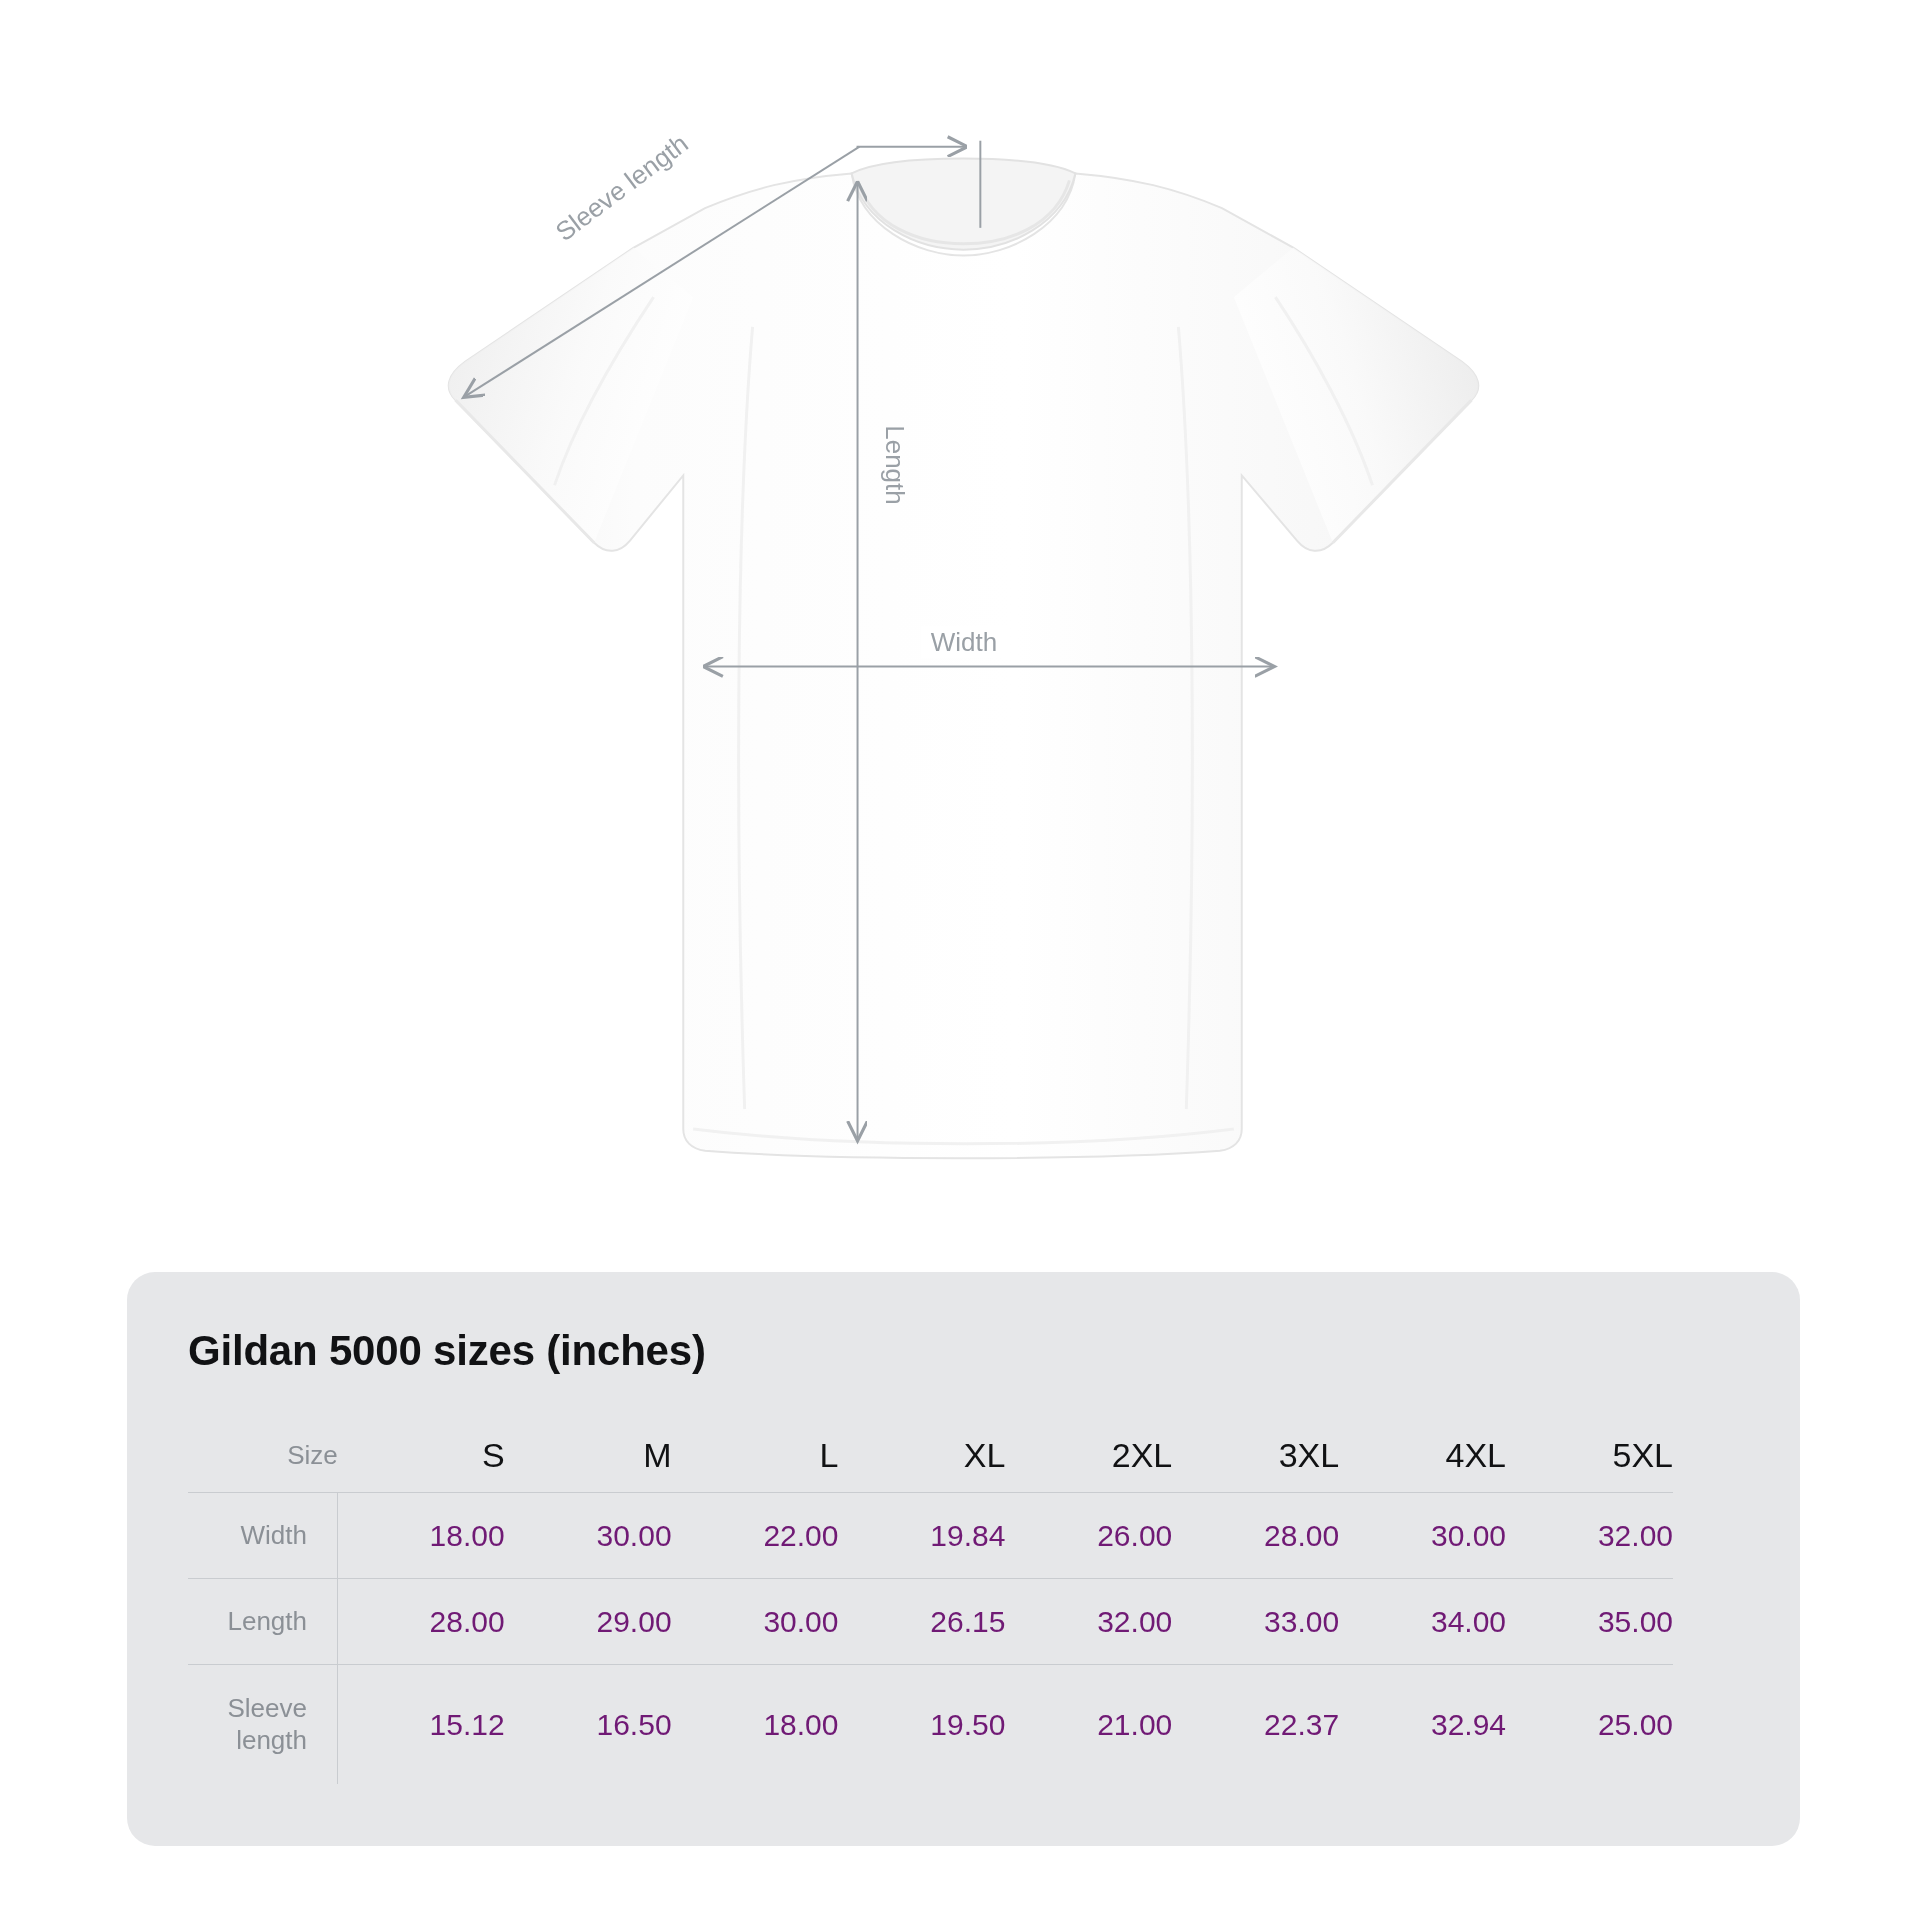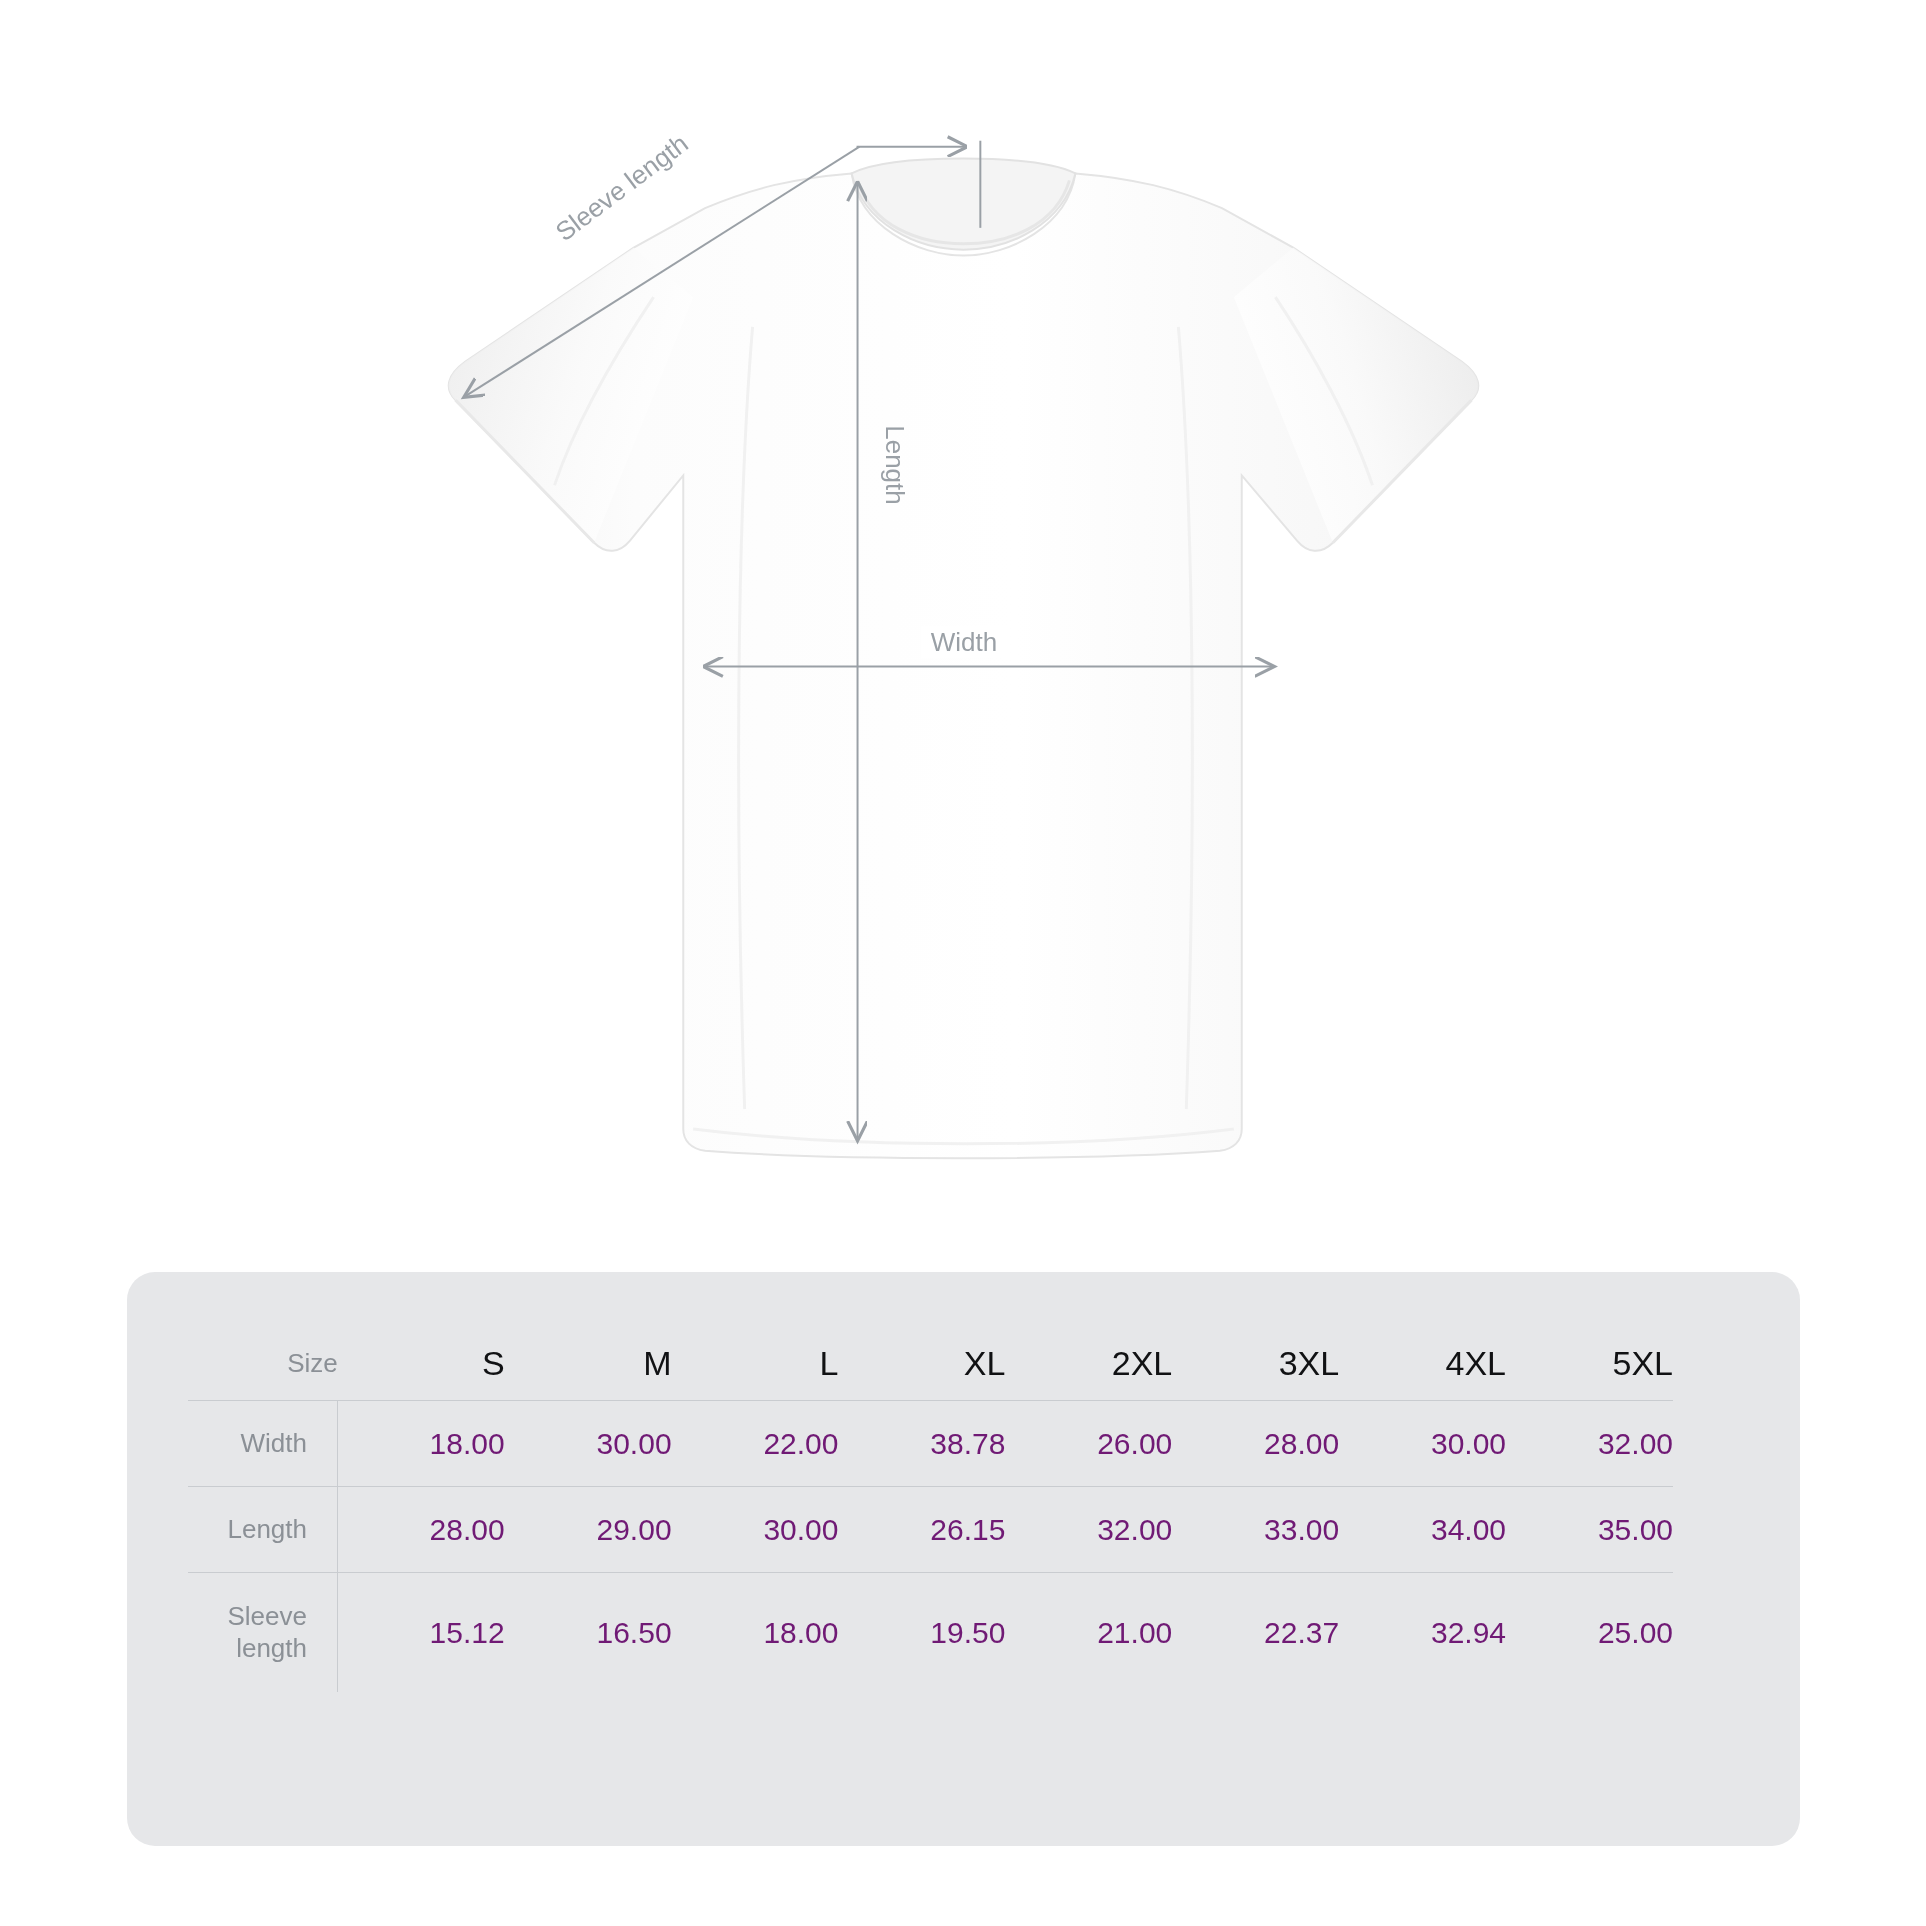--- a/index.html
+++ b/index.html
@@ -234,20 +234,21 @@
         <line x1="712" y1="673" x2="1285" y2="673" stroke="#9aa0a6" stroke-width="2" marker-start="url(#arrowStart)" marker-end="url(#arrowEnd)"></line>
       </g>
     </svg>
 
     <div class="dim-label" id="label-sleeve">Sleeve length</div>
     <div class="dim-label" id="label-length">Length</div>
     <div class="dim-label" id="label-width">Width</div>
   </div>
 
   <div id="size-card">
+    <div id="card-title">Gildan 5000 sizes (inches)</div>
 
     <table id="size-table">
       <colgroup>
         <col class="col-head">
         <col class="col-val">
           <col class="col-val">
           <col class="col-val">
           <col class="col-val">
         <col class="col-val">
           <col class="col-val">
@@ -268,21 +269,21 @@
         </tr>
       </thead>
       <tbody>
         <tr>
           <td class="row-label">
               <span class="rl-wrap">Width</span>
             </td>
           <td>18.00</td>
           <td>30.00</td>
           <td>22.00</td>
-          <td>38.78</td>
+          <td>19.84</td>
           <td>26.00</td>
           <td>28.00</td>
           <td>30.00</td>
           <td>32.00</td>
         </tr>
         <tr>
           <td class="row-label">
               <span class="rl-wrap">Length</span>
             </td>
           <td>28.00</td>

